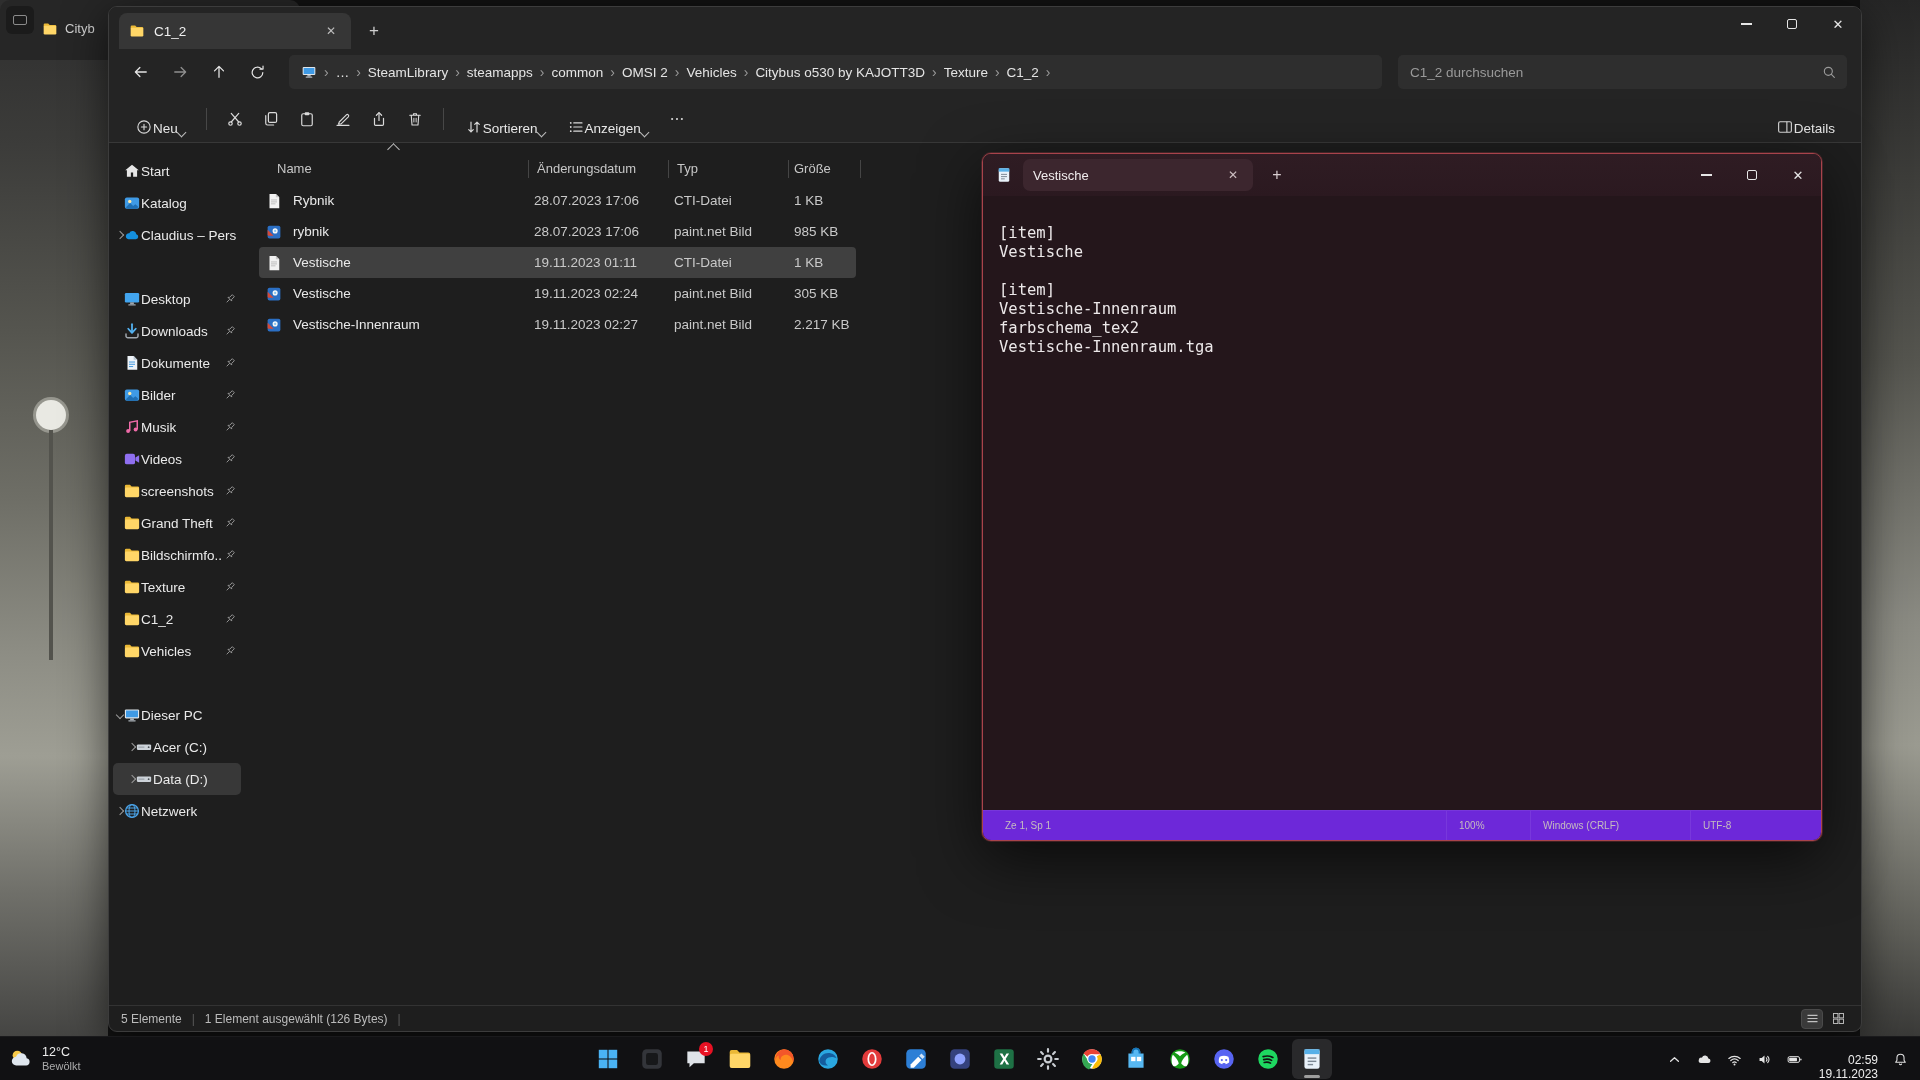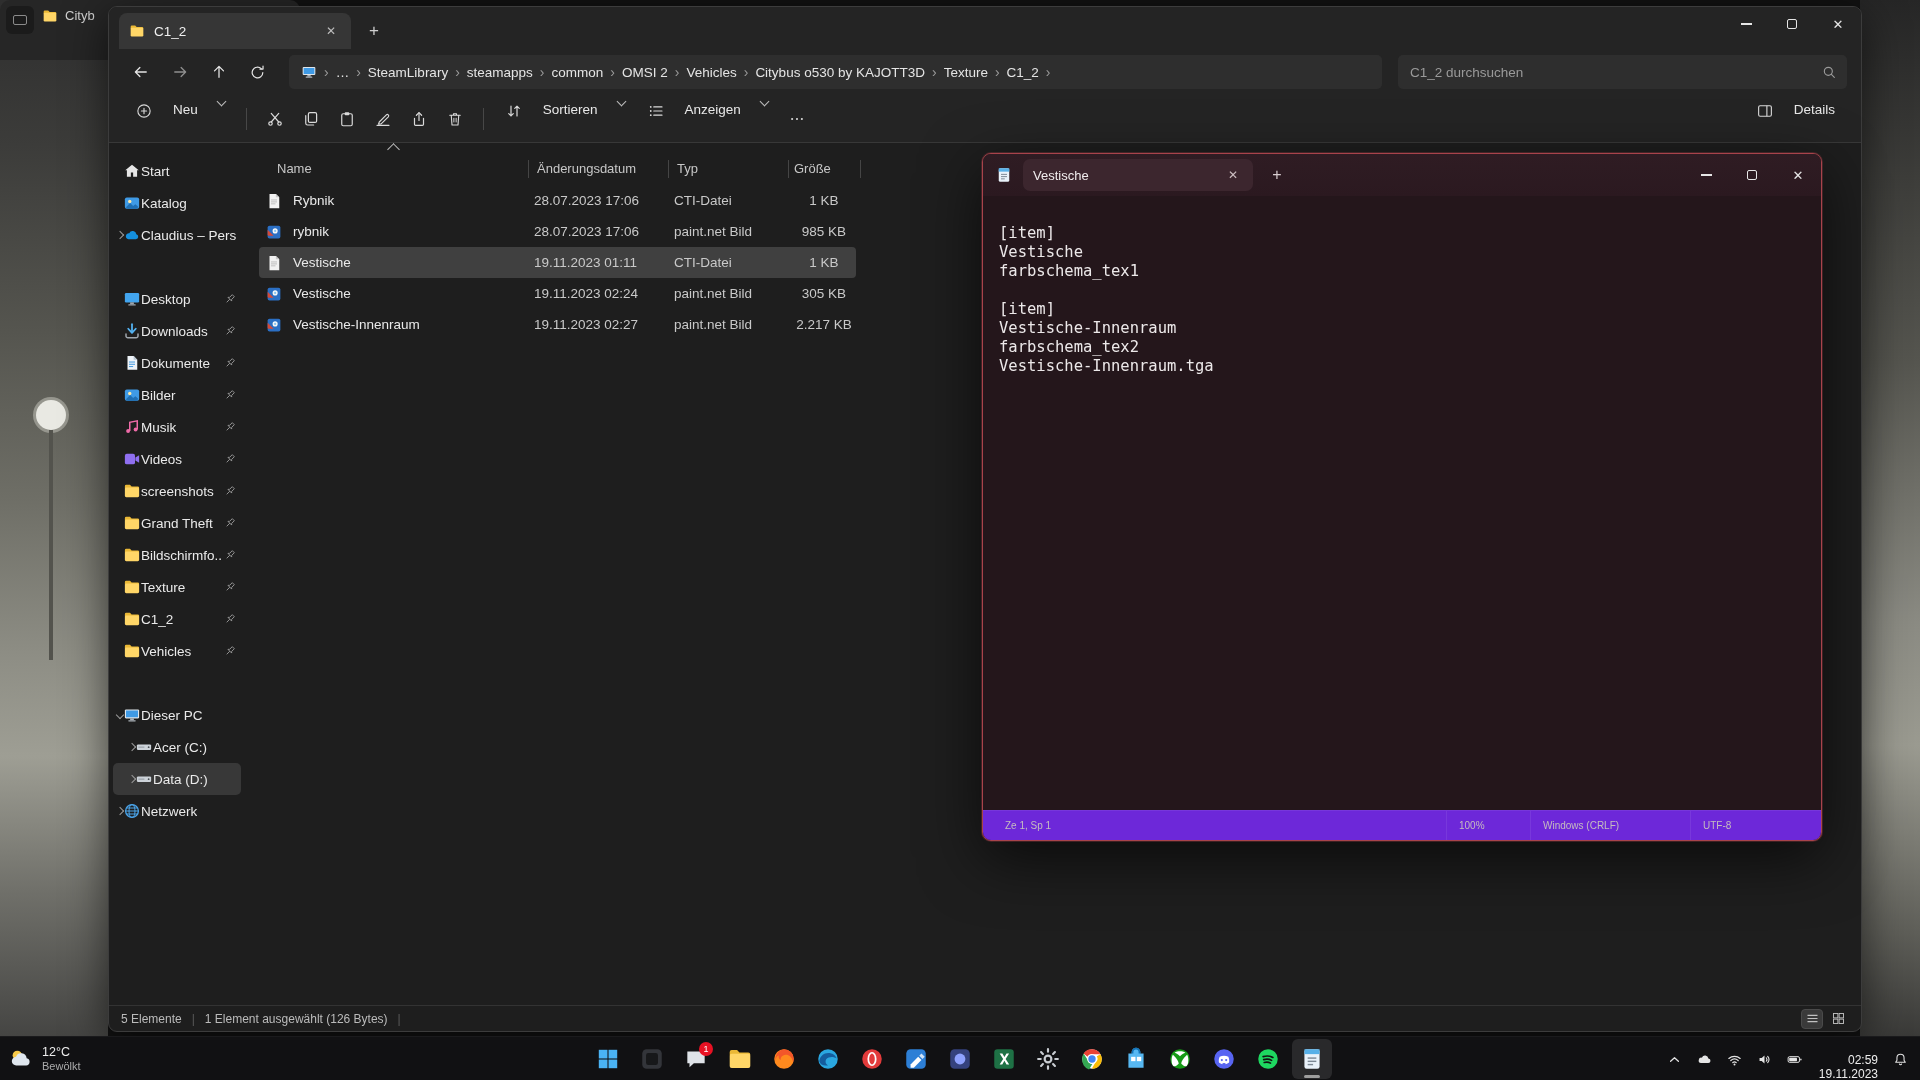--- a/index.html
+++ b/index.html
@@ -14,21 +14,21 @@
     background:linear-gradient(180deg,#2e2e2e 0%,#3c3c3a 14%,#55554f 32%,#6e6e66 48%,#8d8d84 63%,#9e9e94 73%,#70706a 86%,#454543 100%)}
   .photo-left::before{content:'';position:absolute;left:36px;top:400px;width:30px;height:30px;border-radius:50%;background:#e9e9e3;box-shadow:0 0 0 3px #96968e}
   .photo-left::after{content:'';position:absolute;left:49px;top:430px;width:4px;height:230px;background:#53534d}
   .photo-right{position:absolute;right:0;top:0;width:60px;height:1036px;
     background:linear-gradient(180deg,#262626 0%,#55554f 35%,#8a8a82 60%,#9a9a90 72%,#5e5e58 90%,#3a3a38 100%)}
 
   
   .bg-window{position:absolute;left:0;top:0;width:300px;height:60px;background:#262626;border-radius:10px 10px 0 0}
   .bg-window .appbox{position:absolute;left:6px;top:6px;width:28px;height:28px;border-radius:6px;background:#1b1b1b;display:flex;align-items:center;justify-content:center}
   .bg-window .appbox span{width:14px;height:10px;border:1.5px solid #8a8a8a;border-radius:2px;display:block}
-  .bg-window .bgtab{position:absolute;left:42px;top:0;height:31px;display:flex;align-items:center;gap:7px;color:#cfcfcf;font-size:13px;white-space:nowrap;overflow:hidden;width:62px}
+  .bg-window .bgtab{position:absolute;left:42px;top:13px;height:31px;display:flex;align-items:center;gap:7px;color:#cfcfcf;font-size:13px;white-space:nowrap;overflow:hidden;width:62px}
 
   
   .explorer{position:absolute;left:108px;top:6px;width:1754px;height:1026px;background:#1e1e1e;border:1px solid #3c3c3c;border-radius:9px;box-shadow:0 10px 44px rgba(0,0,0,.6);display:flex;flex-direction:column;overflow:hidden}
   .tabstrip{height:42px;background:#242424;display:flex;align-items:flex-end;padding-left:10px;flex:none}
   .ex-tab{height:36px;width:232px;background:#363636;border-radius:8px 8px 0 0;display:flex;align-items:center;gap:9px;padding:0 10px;font-size:13.5px;color:#f0f0f0}
   .tab-close{margin-left:auto;color:#bdbdbd;font-size:12px;width:20px;height:20px;display:flex;align-items:center;justify-content:center;border-radius:4px}
   .newtab{width:30px;height:30px;margin:0 0 3px 8px;display:flex;align-items:center;justify-content:center;color:#cfcfcf;font-size:17px;border-radius:5px}
   .wincontrols{margin-left:auto;display:flex;align-self:flex-start}
   .wc{width:46px;height:34px;display:flex;align-items:center;justify-content:center;color:#e6e6e6;font-size:13px}
   .glyph-min{width:11px;height:1.5px;background:#e6e6e6;display:block}
@@ -37,21 +37,21 @@
   .navbar{height:46px;background:#242424;display:flex;align-items:center;padding:0 14px;gap:4px;flex:none}
   .nav-btn{width:35px;height:34px;border-radius:6px;display:flex;align-items:center;justify-content:center}
   .addressbar{flex:1;height:34px;margin-left:10px;background:#2e2e2e;border-radius:5px;display:flex;align-items:center;padding:0 12px;font-size:13.5px;color:#e4e4e4;overflow:hidden;white-space:nowrap}
   .bsep{color:#9a9a9a;padding:0 7px;font-size:14px}
   .crumb{color:#e4e4e4}
   .searchbox{width:449px;height:34px;margin-left:12px;background:#2e2e2e;border-radius:5px;display:flex;align-items:center;padding:0 10px 0 12px}
   .searchbox input{flex:1;background:transparent;border:none;outline:none;color:#dcdcdc;font-size:13.5px;font-family:inherit}
   .searchbox input::placeholder{color:#9a9a9a}
 
   .toolbar{height:48px;background:#242424;border-bottom:1px solid #383838;display:flex;align-items:center;padding:0 16px;gap:2px;flex:none;font-size:13.5px;color:#e8e8e8}
-  .tb-btn{display:flex;align-items:flex-start;gap:20px;padding:0 10px;height:34px;border-radius:6px}
+  .tb-btn{display:flex;align-items:flex-end;gap:0;padding:0 10px;height:34px;border-radius:6px}
   .tb-ico{width:34px;height:34px;display:flex;align-items:center;justify-content:center;border-radius:6px}
   .tb-sep{width:1px;height:22px;background:#474747;margin:0 9px}
   .chev{width:7px;height:7px;border-right:1.5px solid #bdbdbd;border-bottom:1.5px solid #bdbdbd;transform:rotate(45deg);margin-top:-4px}
   .tb-right{margin-left:auto;display:flex;align-items:center}
 
   .mainarea{flex:1;display:flex;background:#1e1e1e;min-height:0}
   .sidebar{width:134px;padding:12px 2px 0 4px;flex:none;overflow:hidden}
   .side-row{height:32px;display:flex;align-items:center;padding:0 4px 0 4px;border-radius:5px;font-size:13.5px;color:#eaeaea;white-space:nowrap;overflow:hidden}
   .side-row.sel{background:#383838}
   .side-row.ind{padding-left:16px}
@@ -63,21 +63,21 @@
   .pin{width:14px;height:14px;margin-left:auto}
 
   .filepanel{flex:1;position:relative;padding-top:4px;min-width:0}
   .sortchev{position:absolute;top:2px;left:146px;width:9px;height:9px;border-left:1.6px solid #bdbdbd;border-top:1.6px solid #bdbdbd;transform:rotate(45deg)}
   .listheader{display:grid;grid-template-columns:269px 140px 120px 73px;margin:10px 0 4px 16px;height:24px;align-items:center;font-size:13px;color:#c7c7c7}
   .hcell{padding-left:18px;height:18px;line-height:18px}
   .hcell.h1,.hcell.h2,.hcell.h3{border-left:1px solid #454545;padding-left:8px}
   .hcell.h3{border-right:1px solid #454545;padding-left:5px}
   .file-row{display:grid;grid-template-columns:28px 241px 140px 120px 60px;align-items:center;height:31px;margin-left:16px;width:597px;padding:0 8px 0 6px;border-radius:4px;font-size:13.5px;color:#c9c9c9}
   .file-row .fc.name{color:#e9e9e9}
-  .file-row .fc.size{text-align:center}
+  .file-row .fc.size{text-align:left}
   .file-row.sel{background:#404040}
 
   .ex-status{height:26px;border-top:1px solid #333;display:flex;align-items:center;padding:0 12px;gap:10px;font-size:12px;color:#bbb;flex:none}
   .st-sep{color:#5a5a5a}
   .view-toggles{margin-left:auto;display:flex;gap:4px}
   .vt{width:22px;height:20px;display:flex;align-items:center;justify-content:center;border-radius:4px}
   .vt.active{background:#3a3a3a;border:1px solid #4a4a4a}
 
   
   .notepad{position:absolute;left:982px;top:153px;width:840px;height:688px;background:#24161b;border:1.5px solid #a8434b;border-radius:9px;box-shadow:0 0 0 1px rgba(168,67,75,.3),0 18px 60px rgba(0,0,0,.65);display:flex;flex-direction:column;overflow:hidden}
@@ -761,21 +761,20 @@
         </div>
       <div class="wc">
           <span class="glyph-max"></span>
         </div>
       <div class="wc">✕</div>
     </div>
   </div>
   <div class="np-editor" id="nplines">
       <div class="code-line">[item]</div>
       <div class="code-line">Vestische</div>
-      <div class="code-line">farbschema_tex1</div>
       <div class="code-line">&nbsp;</div>
       <div class="code-line">[item]</div>
       <div class="code-line">Vestische-Innenraum</div>
       <div class="code-line">farbschema_tex2</div>
       <div class="code-line">Vestische-Innenraum.tga</div>
     </div>
   <div class="np-status">
     <span class="np-cursorpos">Ze 1, Sp 1</span>
     <div class="np-cells">
       <div class="np-cell c0">

